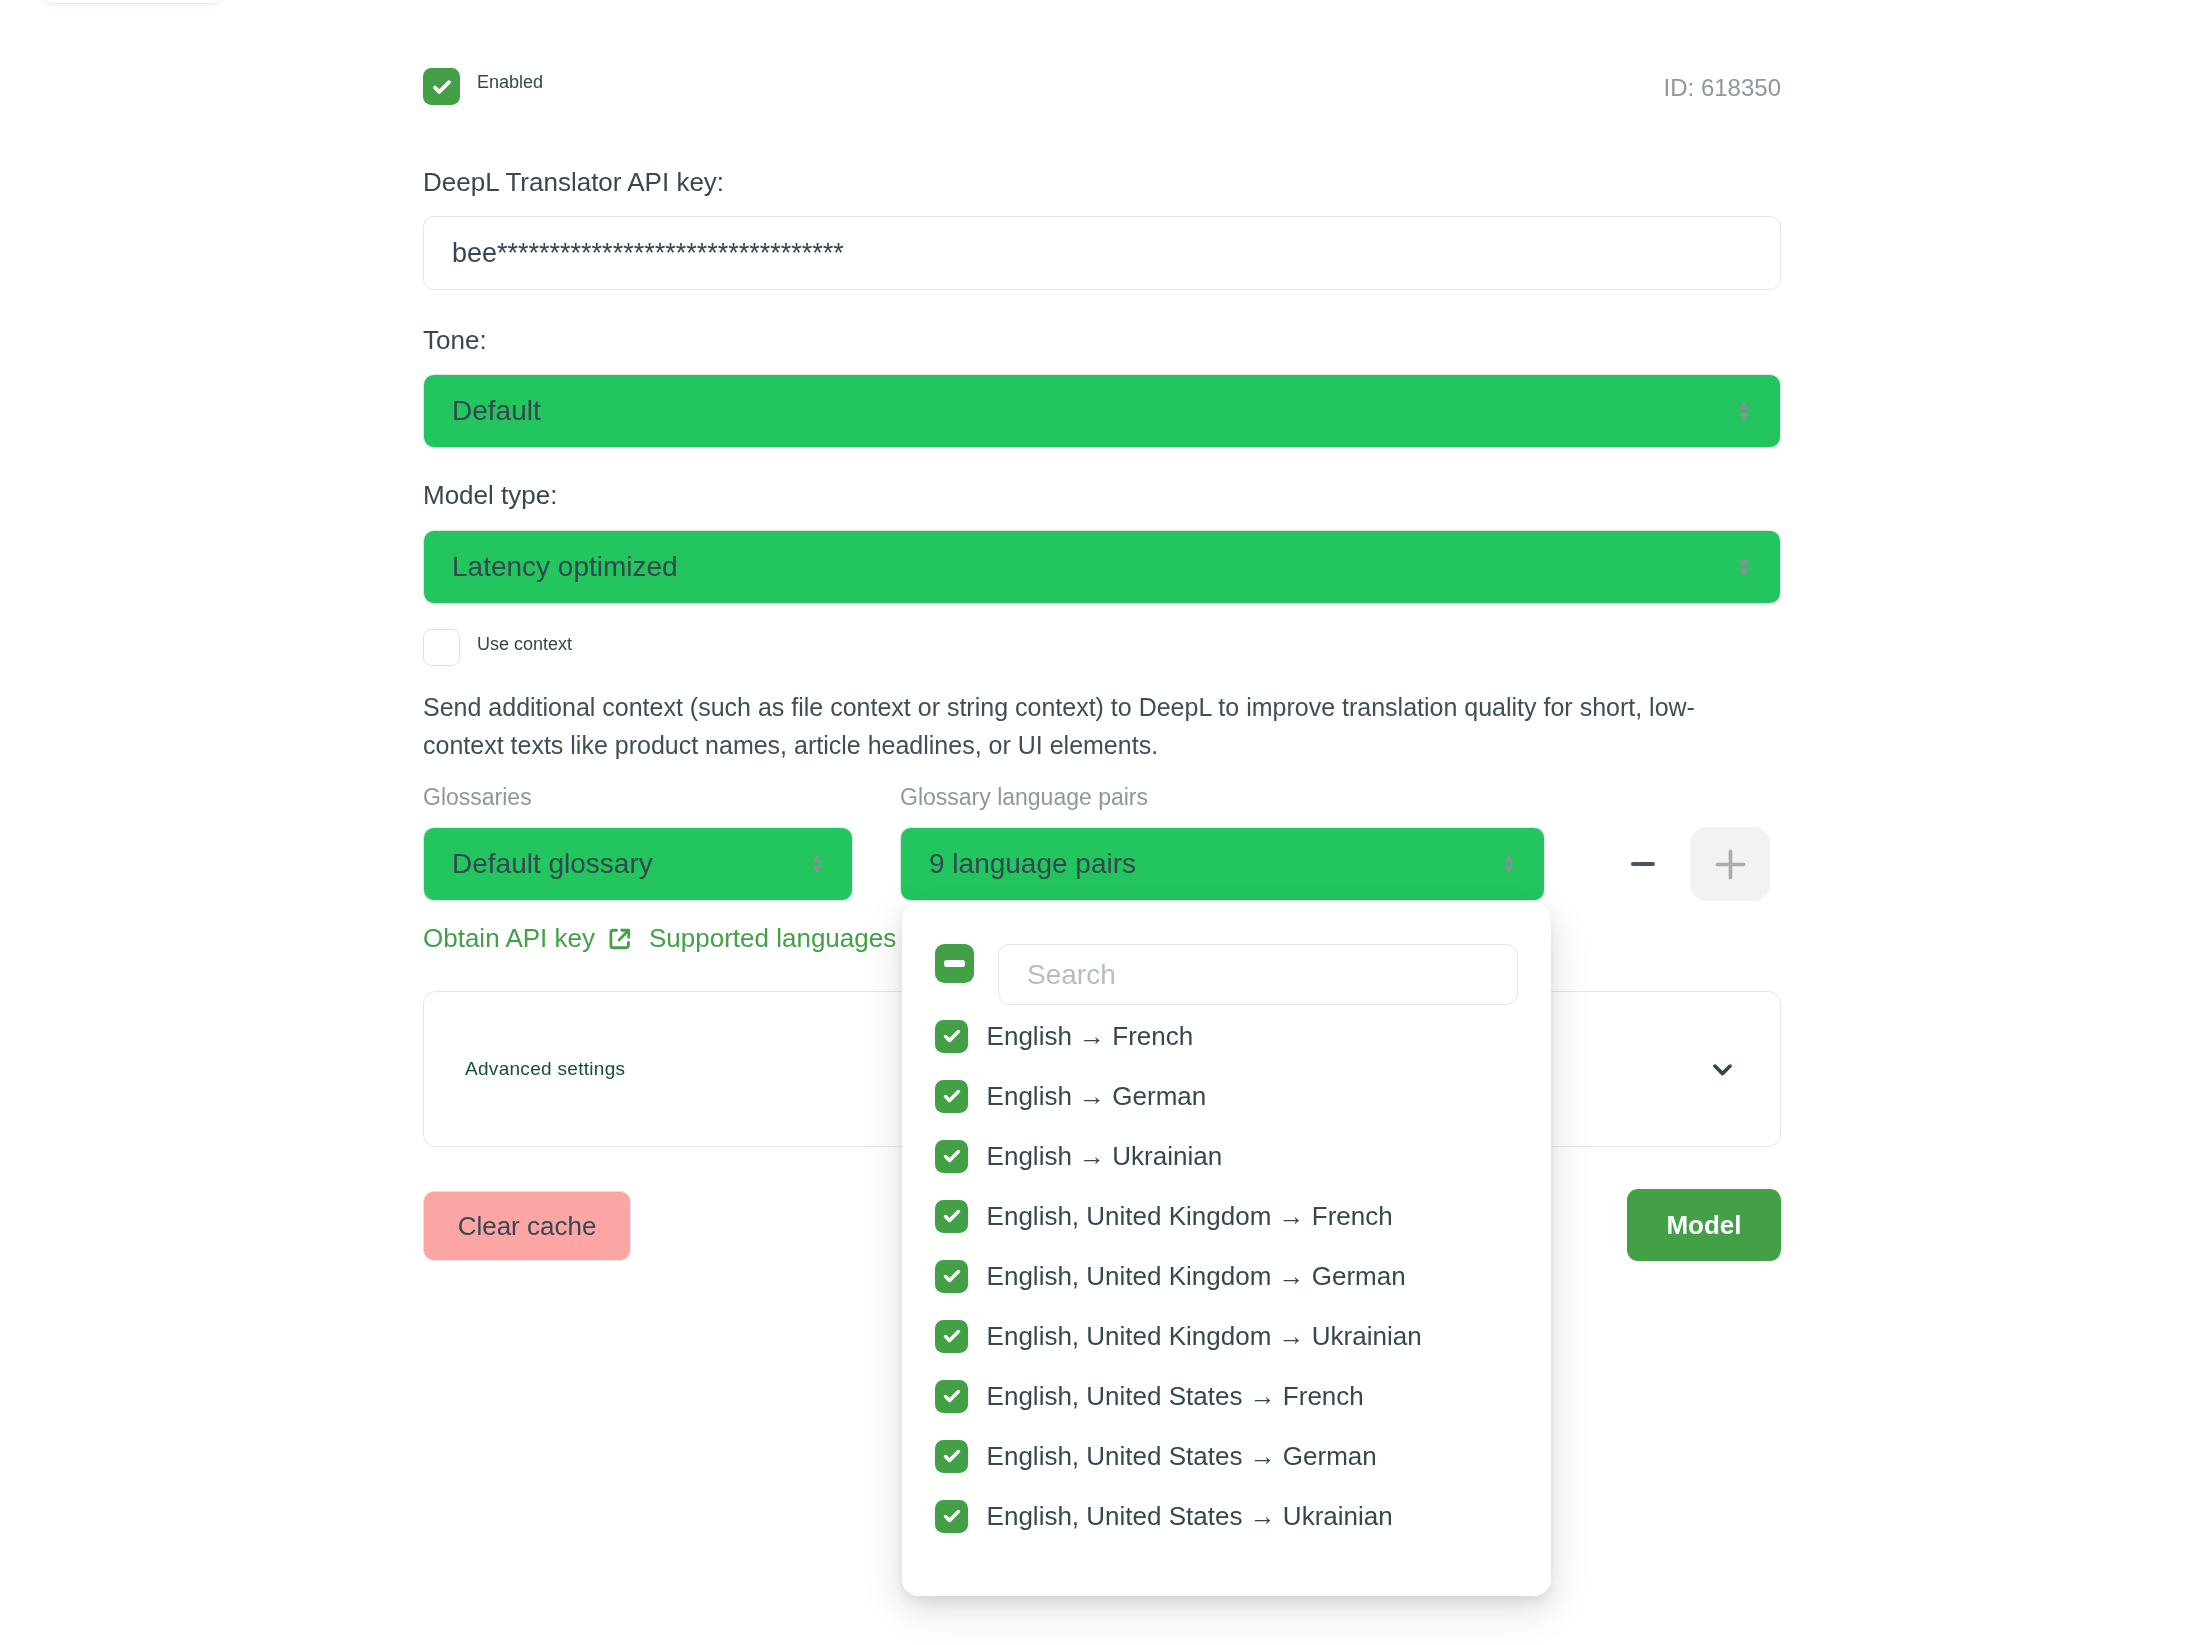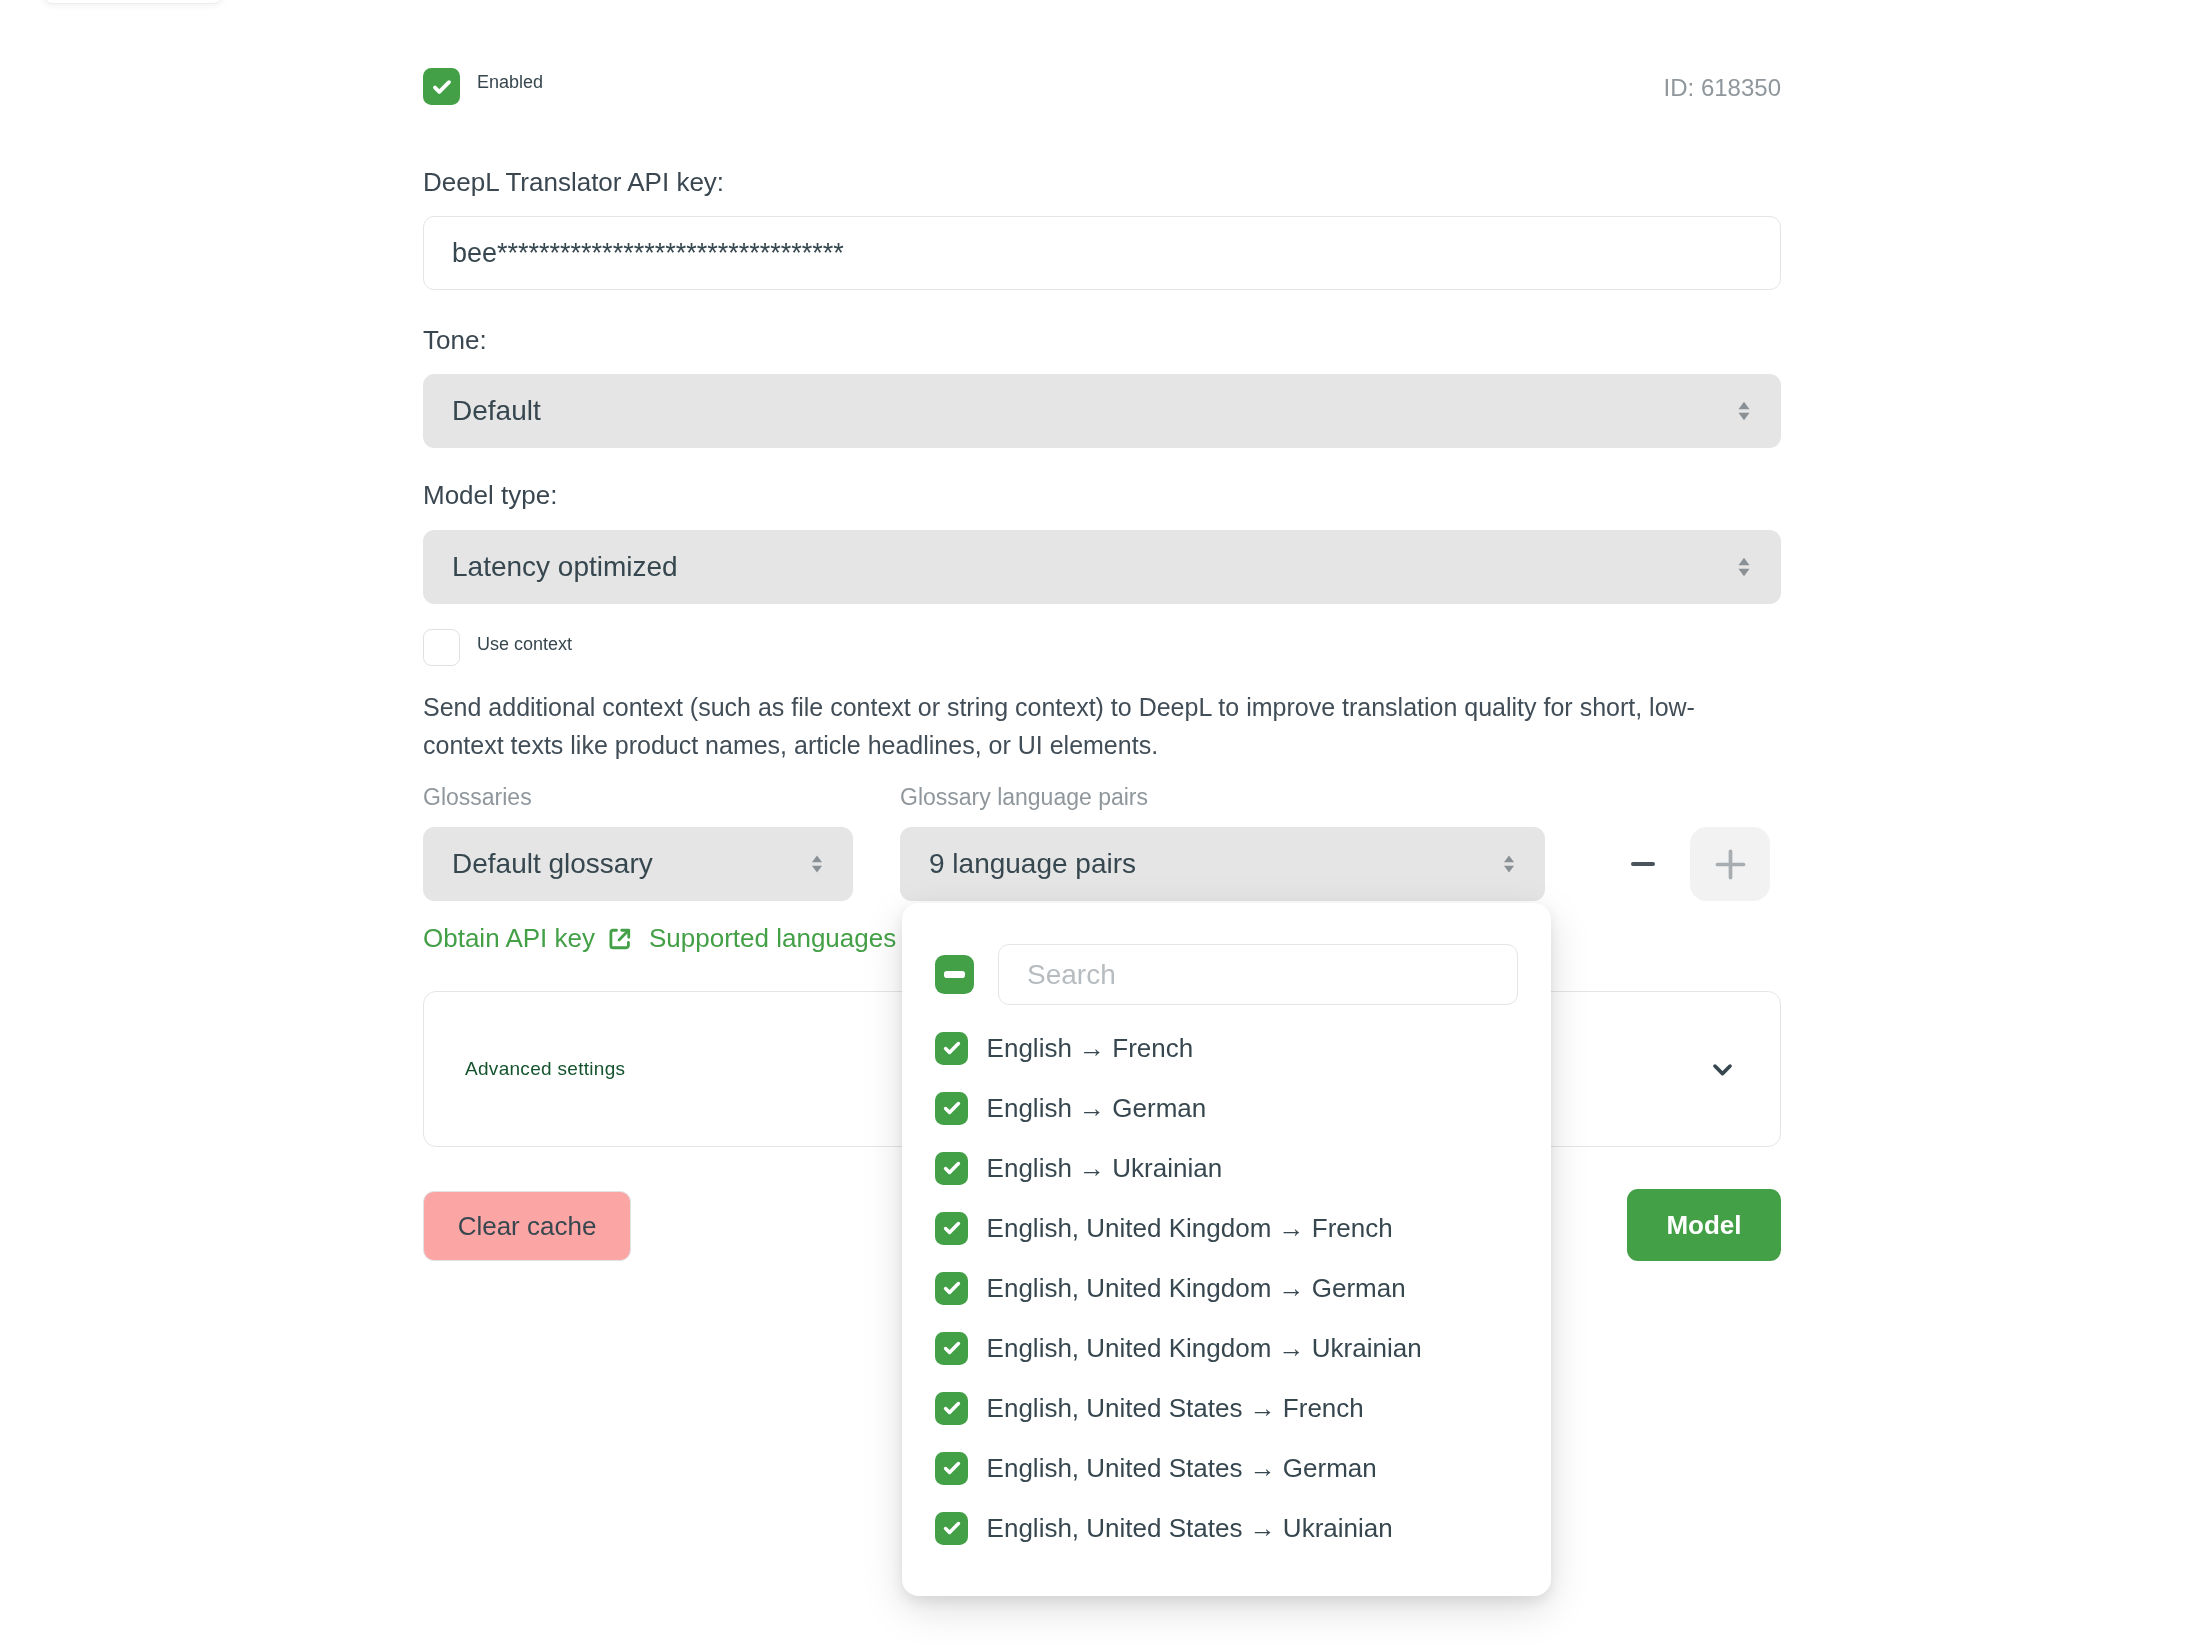--- a/index.html
+++ b/index.html
@@ -48,21 +48,21 @@
   .text-input{
     width:100%;height:100%;
     border:1.9px solid var(--border);border-radius:11px;
     font-family:"Liberation Sans", sans-serif;
     font-size:27px;color:var(--text);
     padding:0 28px;background:#fff;outline:none;
   }
   .text-input::placeholder{color:var(--placeholder);}
 
   .select{
-    border:1.9px solid var(--border);border-radius:11px;background:#e5e5e5;
+    border:1.9px solid var(--border);border-radius:11px;background:#22c55e;
     display:flex;align-items:center;justify-content:space-between;
     padding:0 24px 0 28px;cursor:pointer;
   }
   .select .value{font-size:28px;color:var(--text);}
   .stepper{flex:0 0 auto;}
 
   .id-text{font-size:24px;color:var(--muted);}
 
   .description{
     font-size:25px;line-height:38px;color:#414d57;width:1326px;
@@ -99,21 +99,21 @@
     display:flex;align-items:center;justify-content:center;cursor:pointer;
   }
 
   
   .dropdown{
     position:absolute;left:902px;top:903px;width:649px;height:693px;
     background:#fff;border-radius:16.7px;
     box-shadow:0 5.6px 13px rgba(0,0,0,0.08), 0 13px 41px rgba(0,0,0,0.13);
     padding:41px 33px 0 33px;z-index:10;
   }
-  .dd-search-row{display:flex;align-items:center;margin-bottom:13px;}
+  .dd-search-row{display:flex;margin-bottom:1px;}
   .dd-search-row .cb{width:39px;height:39px;border-radius:9.3px;}
   .ind-bar{width:20.4px;height:6.5px;background:#fff;border-radius:2.8px;}
   .dd-search{
     margin-left:24px;flex:1;height:61px;
     border:1.9px solid var(--border);border-radius:11px;
     font-family:"Liberation Sans", sans-serif;
     font-size:28px;color:var(--text);padding:0 28px;outline:none;
   }
   .dd-search::placeholder{color:var(--placeholder);}
   .dd-row{

